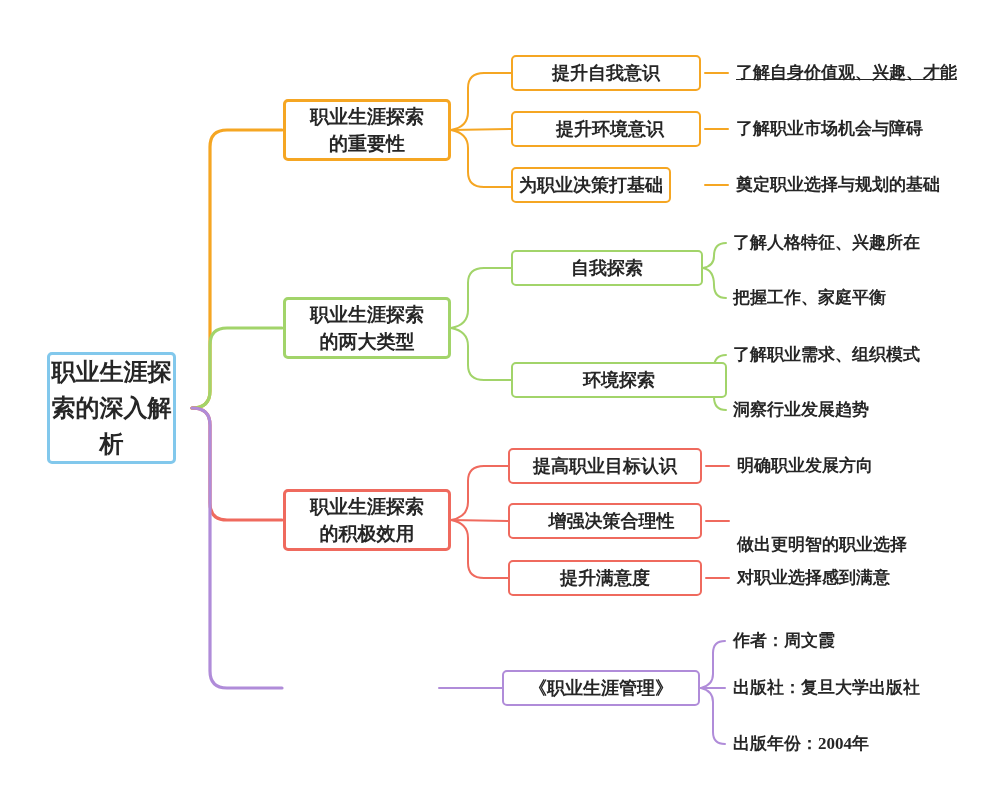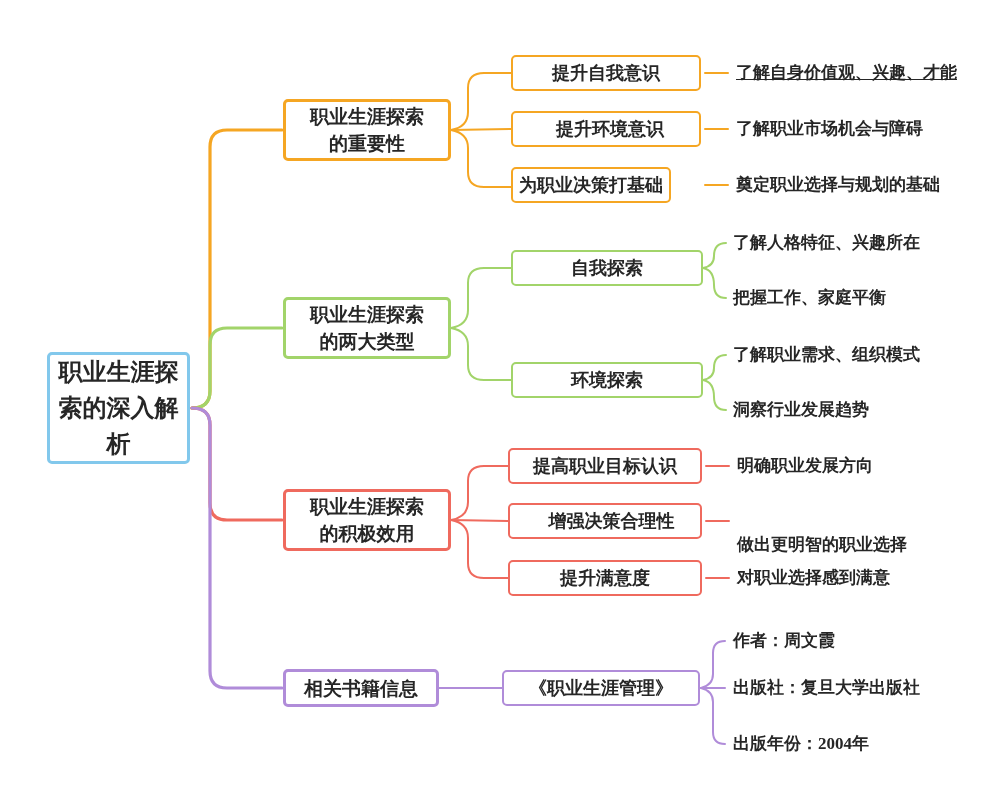--- a/index.html
+++ b/index.html
@@ -51,38 +51,37 @@
     <path d="M706,466 L729,466" stroke-width="2" stroke="#EF6A5E"></path>
     <path d="M706,521 L729,521" stroke-width="2" stroke="#EF6A5E"></path>
     <path d="M706,578 L729,578" stroke-width="2" stroke="#EF6A5E"></path>
 
     <path d="M439,688 L502,688" stroke-width="2" stroke="#B08CD9"></path>
     <path d="M701,688 Q713,685 713,674 L713,653 Q713,641 725,641" stroke-width="2" stroke="#B08CD9"></path>
     <path d="M701,688 L725,688" stroke-width="2" stroke="#B08CD9"></path>
     <path d="M701,688 Q713,691 713,702 L713,732 Q713,744 725,744" stroke-width="2" stroke="#B08CD9"></path>
   </svg>
 
-  <div class="node root" style="left: 47px; top: 352px; width: 143px; height: 112px; border-color: rgb(130, 200, 236);">职业生涯探
+  <div class="node root" style="left: 47px; top: 352px; width: 129px; height: 112px; border-color: rgb(130, 200, 236);">职业生涯探
 索的深入解
 析</div>
 
   <div class="node branch" style="left: 283px; top: 99px; width: 168px; height: 62px; border-color: rgb(245, 166, 35);">职业生涯探索
 的重要性</div>
   <div class="node branch" style="left: 283px; top: 297px; width: 168px; height: 62px; border-color: rgb(162, 212, 106);">职业生涯探索
 的两大类型</div>
   <div class="node branch" style="left: 283px; top: 489px; width: 168px; height: 62px; border-color: rgb(239, 106, 94);">职业生涯探索
 的积极效用</div>
-  <div class="node branch" style="left: 283px; top: 669px; width: 156px; height: 38px; border-color: rgb(176, 140, 217);">相关书籍信息</div>
 
   <div class="node child" style="left: 511px; top: 55px; width: 190px; height: 36px; border-color: rgb(245, 166, 35);">提升自我意识</div>
   <div class="node child" style="left: 511px; top: 111px; width: 190px; height: 36px; border-color: rgb(245, 166, 35); padding-left: 8px;">提升环境意识</div>
   <div class="node child" style="left: 511px; top: 167px; width: 160px; height: 36px; border-color: rgb(245, 166, 35);">为职业决策打基础</div>
 
   <div class="node child" style="left: 511px; top: 250px; width: 192px; height: 36px; border-color: rgb(162, 212, 106);">自我探索</div>
-  <div class="node child" style="left: 511px; top: 362px; width: 192px; height: 36px; border-color: rgb(162, 212, 106);">环境探索</div>
+  <div class="node child" style="left: 511px; top: 362px; width: 216px; height: 36px; border-color: rgb(162, 212, 106);">环境探索</div>
 
   <div class="node child" style="left: 508px; top: 448px; width: 194px; height: 36px; border-color: rgb(239, 106, 94);">提高职业目标认识</div>
   <div class="node child" style="left: 508px; top: 503px; width: 194px; height: 36px; border-color: rgb(239, 106, 94); padding-left: 13px;">增强决策合理性</div>
   <div class="node child" style="left: 508px; top: 560px; width: 194px; height: 36px; border-color: rgb(239, 106, 94);">提升满意度</div>
 
   <div class="node child" style="left: 502px; top: 670px; width: 198px; height: 36px; border-color: rgb(176, 140, 217);">《职业生涯管理》</div>
 
   <div class="leaf" style="left:736px;top:59px;text-decoration:underline;">了解自身价值观、兴趣、才能</div>
   <div class="leaf" style="left:736px;top:115px;">了解职业市场机会与障碍</div>
   <div class="leaf" style="left:736px;top:171px;">奠定职业选择与规划的基础</div>

